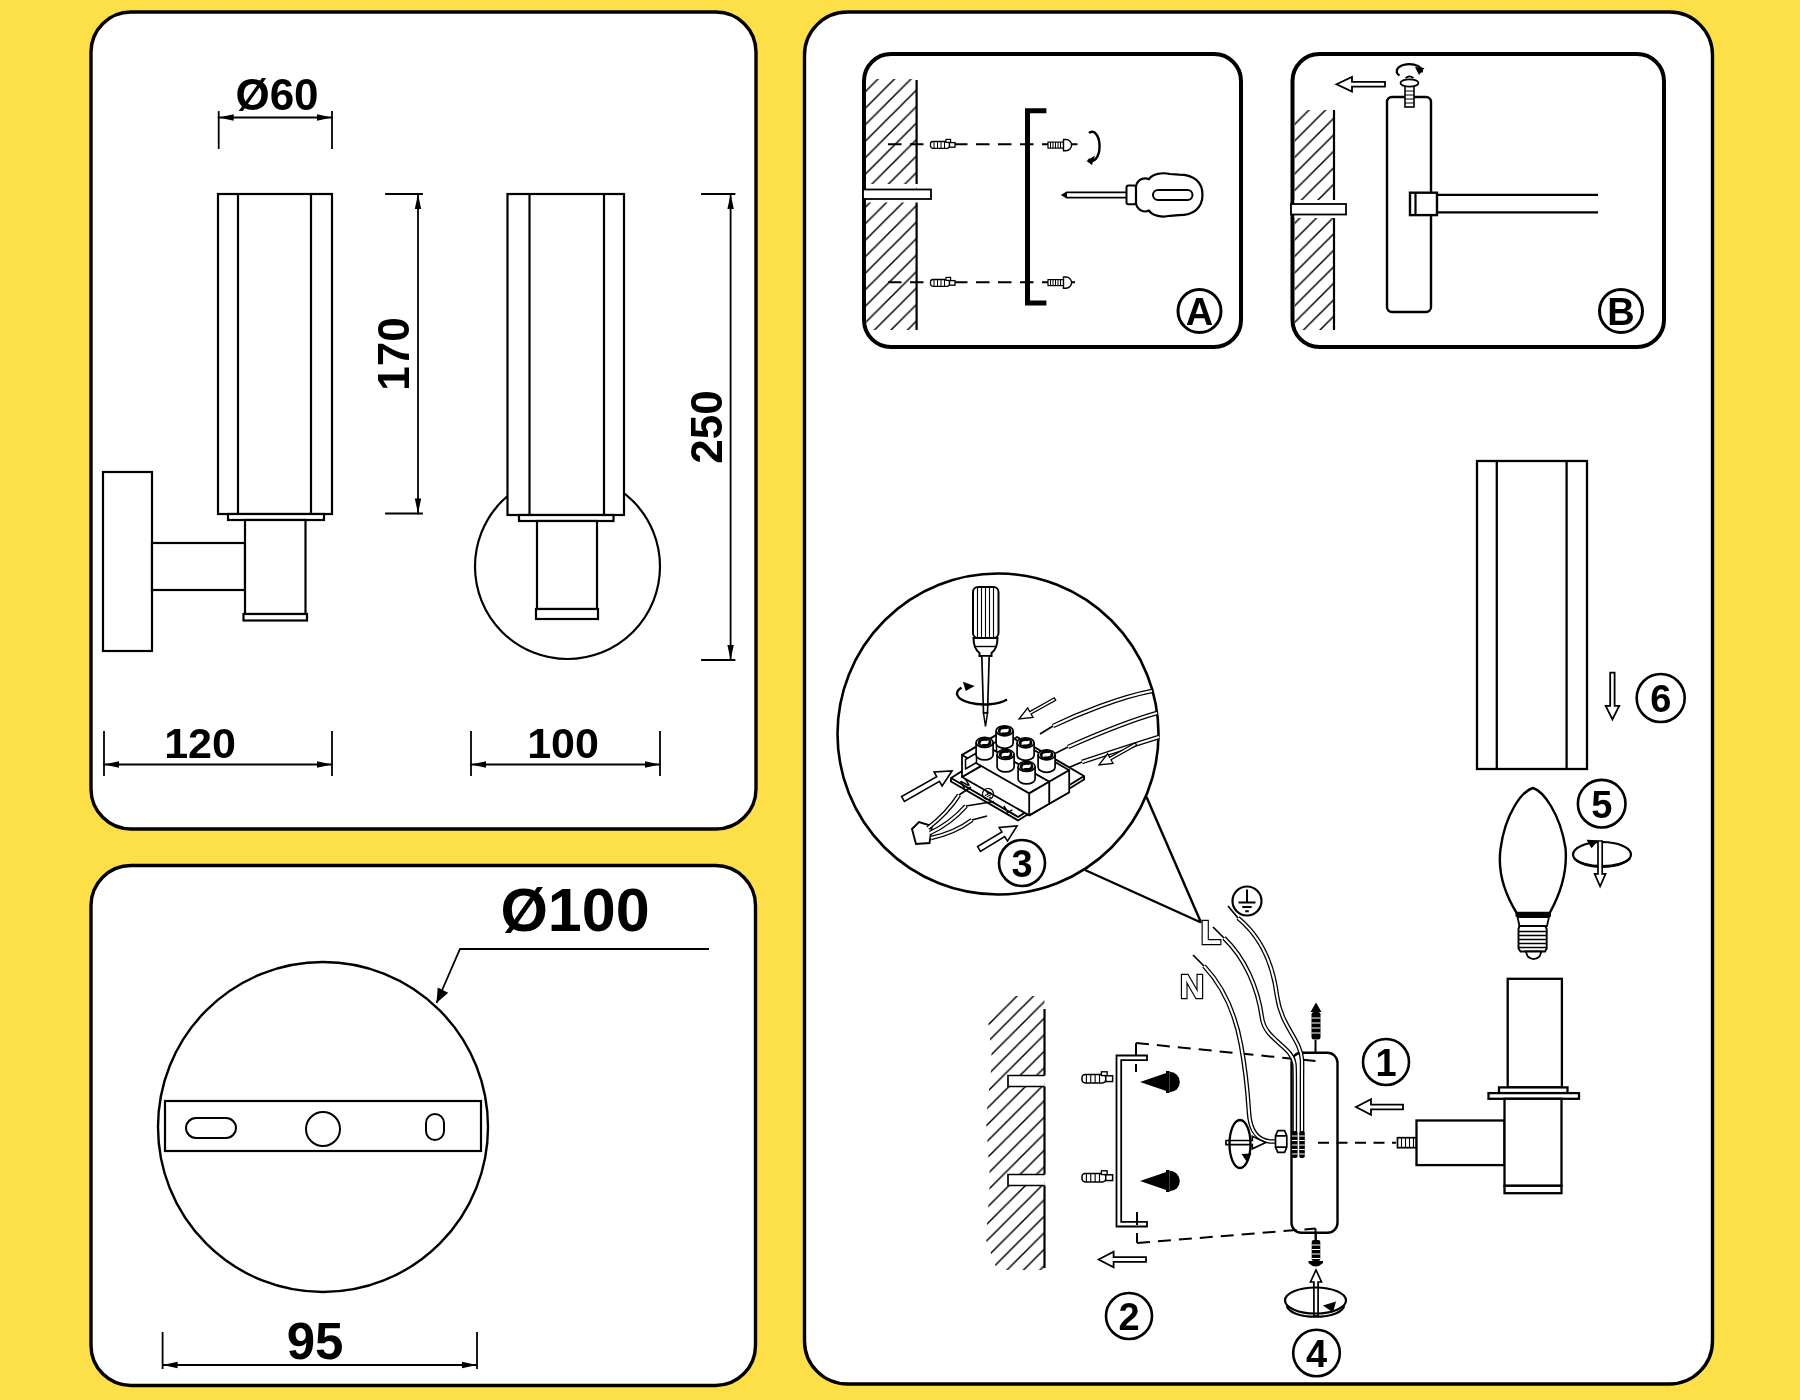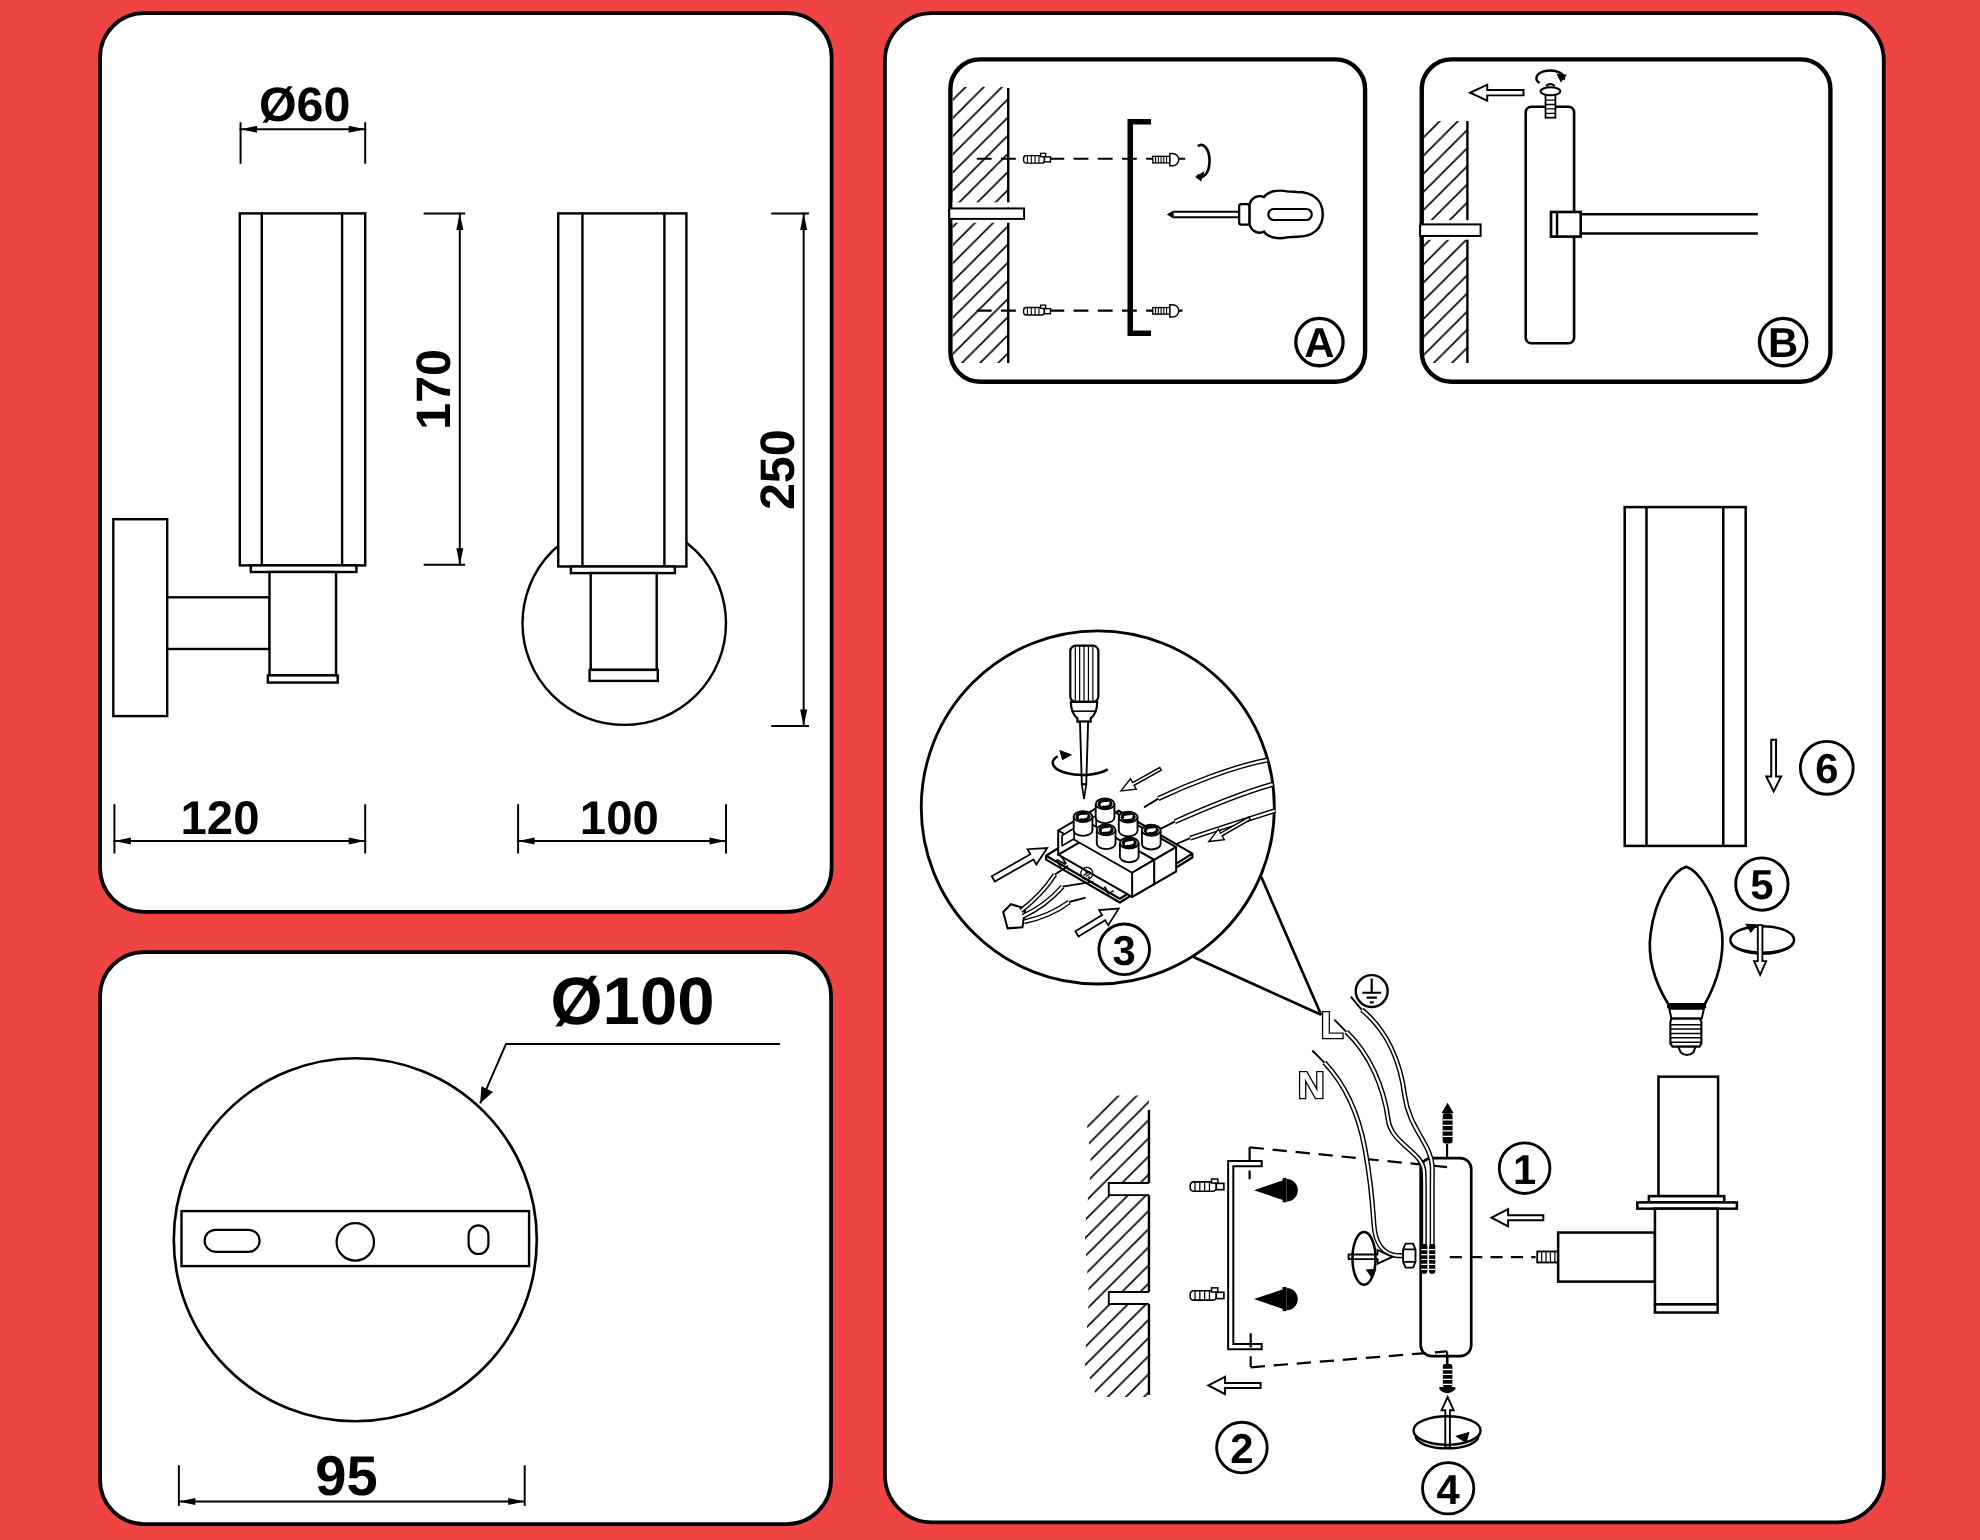--- a/index.html
+++ b/index.html
@@ -1,16 +1,16 @@
 <!DOCTYPE html>
 <html><head>
 <meta charset="utf-8">
 <style>
   html,body{margin:0;padding:0;background:#ffffff;}
-  .page{width:1800px;height:1400px;position:relative;background:#ef4444;overflow:hidden;}
+  .page{width:1800px;height:1400px;position:relative;background:#fde047;overflow:hidden;}
   svg{display:block;}
   text{font-family:"Liberation Sans","DejaVu Sans",sans-serif;fill:#000;}
   .dim{font-weight:700;}
   .badge{font-weight:700;}
   .tiny{font-weight:700;}
   .wirelabel{font-weight:700;fill:#fff;stroke:#000;stroke-width:2.4px;paint-order:stroke;}
 </style>
 </head>
 <body>
 

